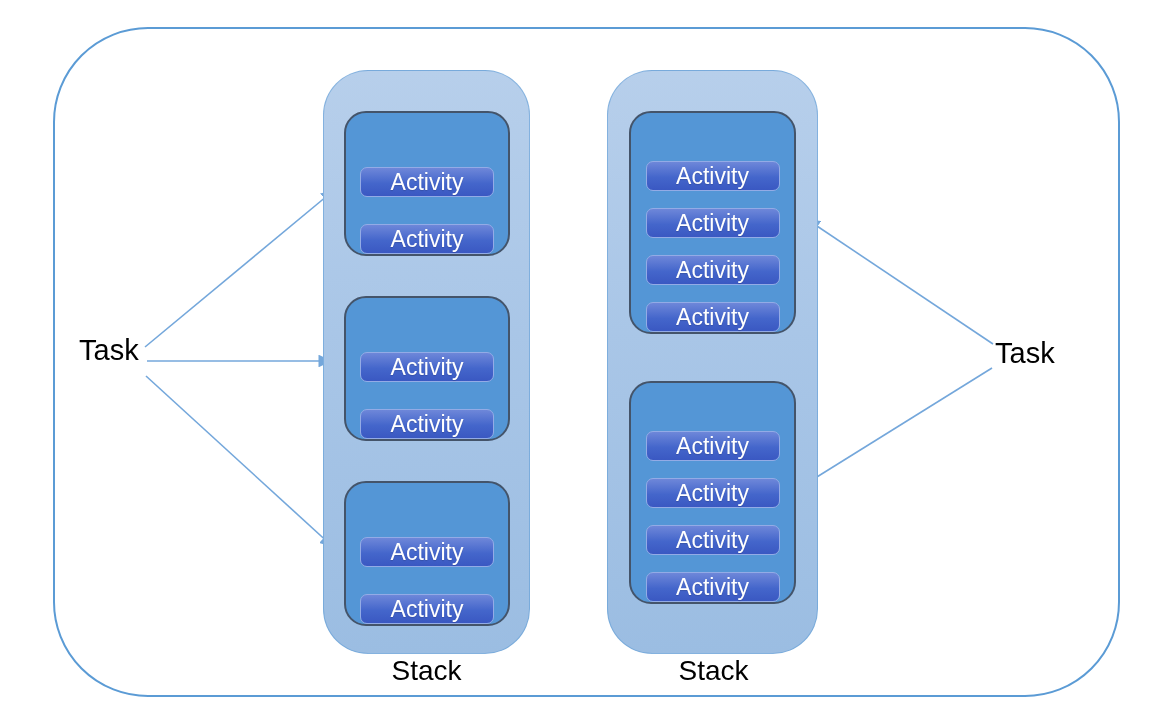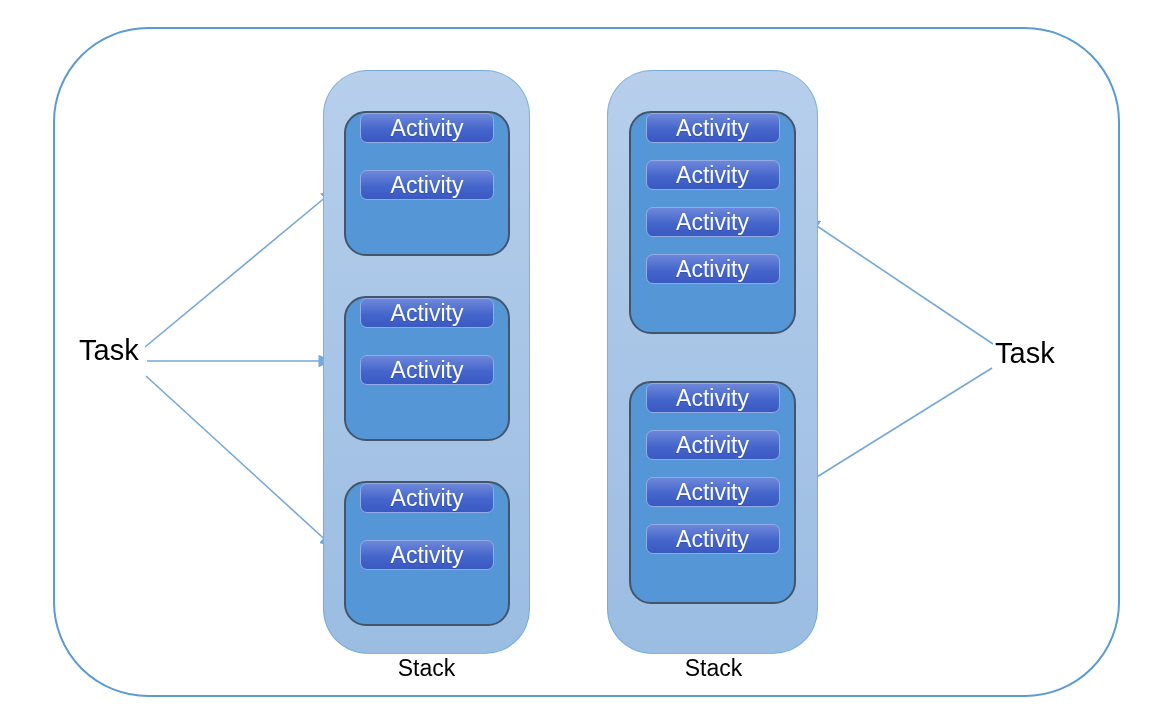--- a/index.html
+++ b/index.html
@@ -57,21 +57,21 @@
   .stack-left  { left: 323px; width: 207px; padding: 40px 19px 27px 20px; gap: 40px; }
   .stack-right { left: 607px; width: 211px; padding: 40px 21px 49px 21px; gap: 47px; }
   .activity-group {
     border-radius: 22px;
     background: #5496d6;
     border: 2px solid #44546a;
     box-sizing: border-box;
     display: flex;
     flex-direction: column;
     align-items: center;
-    justify-content: flex-start;
+    justify-content: flex-end;
   }
   .stack-left  .activity-group { height: 146px; gap: 27px; }
   .stack-right .activity-group { height: 224px; gap: 17px; }
   .activity-box {
     width: 134px;
     height: 30px;
     border-radius: 7px;
     background: linear-gradient(180deg, #6e87d9 0%, #4466cb 55%, #3a58c2 100%);
     border: 1px solid #93abe6;
     box-sizing: border-box;
@@ -80,21 +80,21 @@
     line-height: 28px;
     text-align: center;
     text-shadow: 0 1px 1px rgba(0,0,0,0.15);
   }
   .stack-caption {
     position: absolute;
     top: 657px;
     width: 207px;
     text-align: center;
     color: #000000;
-    font-size: 23px;
+    font-size: 28px;
     line-height: 1;
   }
   .stack-caption-left  { left: 323px; }
   .stack-caption-right { left: 610px; }
 </style>
 </head>
 <body>
 
 <div class="canvas">
 

